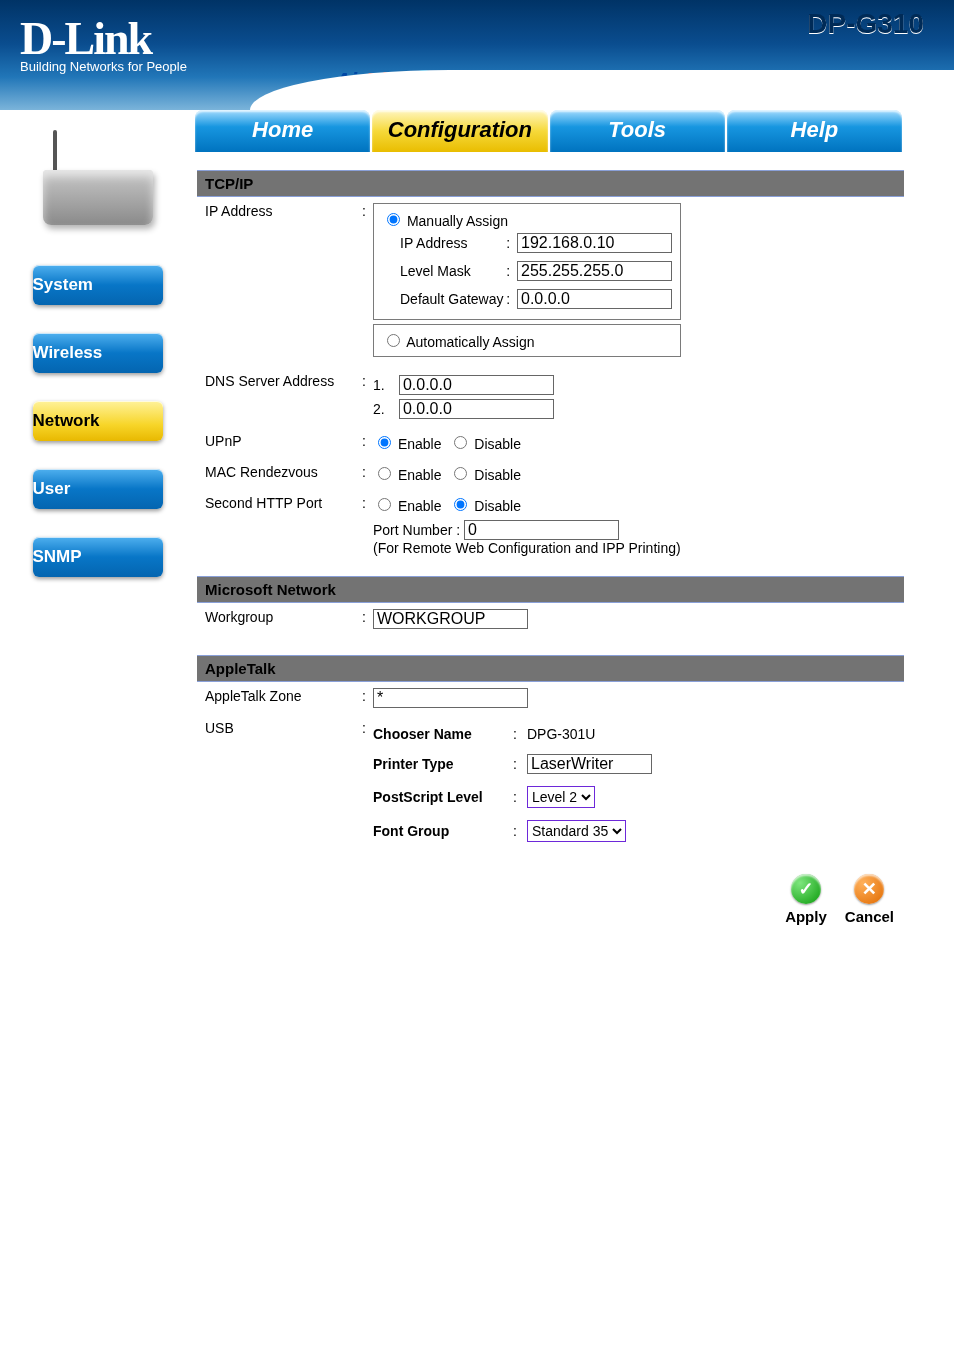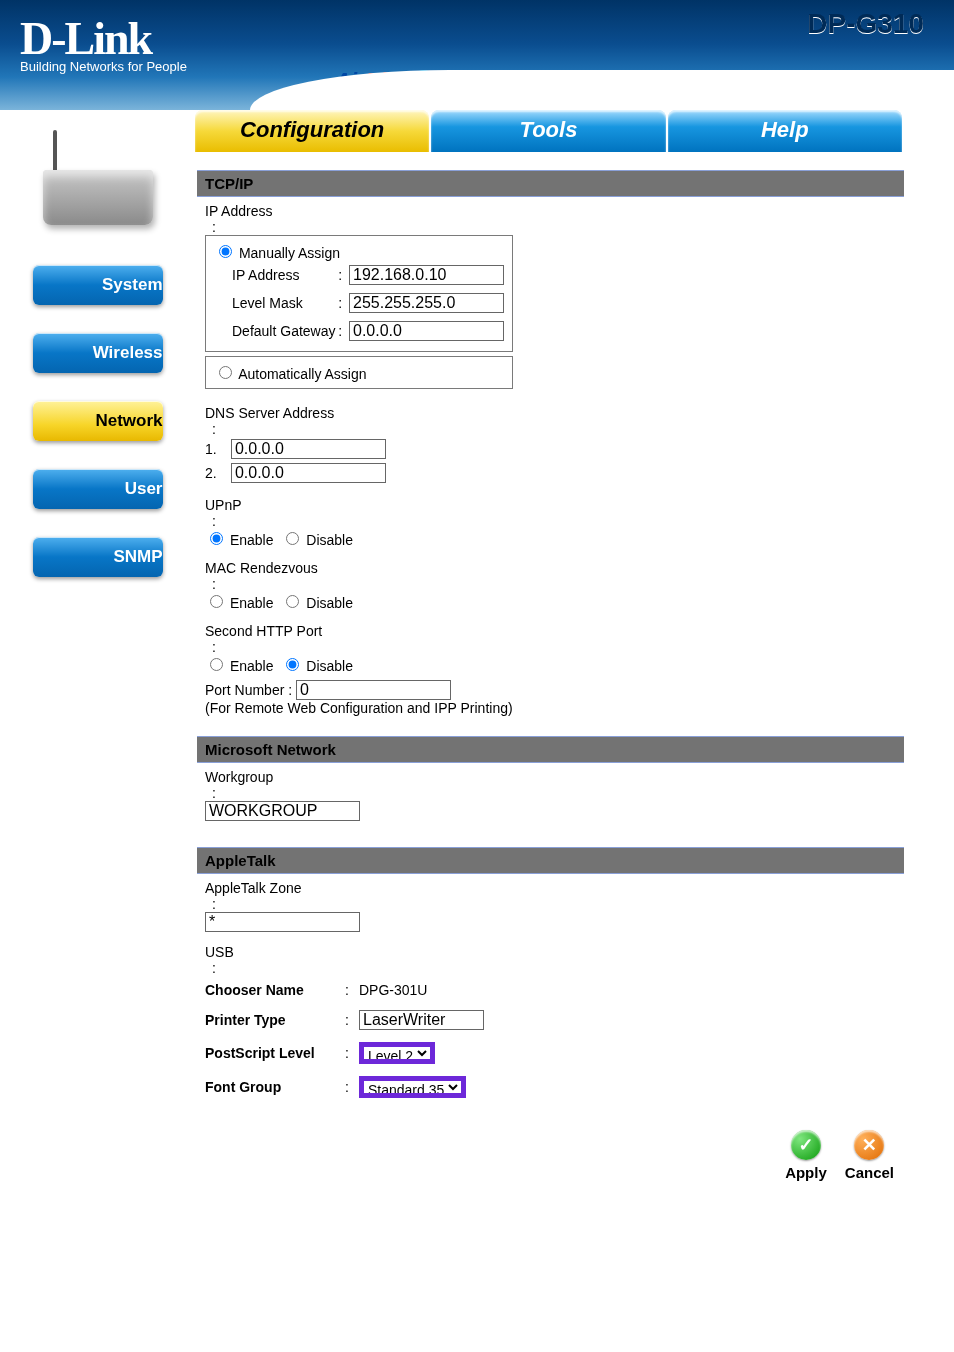--- a/index.html
+++ b/index.html
@@ -70,21 +70,21 @@
   .plus { font-style: italic; color:#e0403a; }
   .gletter { font-style: italic; color:#00a0e0; font-size:26px; }
   .model-sub .rest { color:#0047a5; }
   .layout {
     display:flex;
     width:100%;
   }
   .sidebar {
     width: 195px;
     padding: 10px 15px 10px 15px;
-    text-align:right;
+    text-align:left;
   }
   .device {
     width: 130px;
     height: 105px;
     margin: 10px auto 30px auto;
     position:relative;
   }
   .device-body {
     position:absolute;
     left:10px; bottom:10px;
@@ -156,21 +156,20 @@
     font-weight:bold;
     padding:4px 8px;
     font-size:15px;
     color:#000;
   }
   .row {
     display:flex;
     align-items:flex-start;
     padding:6px 8px;
     font-size:14px;
-    flex-direction:column;
   }
   .row .lbl {
     width:150px;
     flex-shrink:0;
   }
   .row .colon {
     width:18px;
     flex-shrink:0;
     text-align:center;
   }
@@ -198,21 +197,21 @@
     padding:6px 3px;
     height:20px;
   }
   .w155 { width:155px; }
   .num-lbl { width:22px; display:inline-block; }
   .radio-row label { margin-right:4px; }
   .note { font-size:14px; }
   select {
     font-family: Arial, sans-serif;
     font-size:14px;
-    border:5px solid #6d28d9;
+    border:1px solid #6d28d9;
     height:22px;
     background:#fff;
   }
   .usb-row {
     display:flex;
     align-items:center;
     padding:6px 0;
     font-size:14px;
   }
   .usb-row .ulbl { width:140px;font-weight:bold; }
@@ -268,20 +267,21 @@
       <div class="side-btn">System</div>
       <div class="side-btn">Wireless</div>
       <div class="side-btn active">Network</div>
       <div class="side-btn">User</div>
       <div class="side-btn">SNMP</div>
     </div>
 
     <div class="main">
 
       <div class="tabs">
+        <div class="tab">Home</div>
         <div class="tab active">Configuration</div>
         <div class="tab">Tools</div>
         <div class="tab">Help</div>
       </div>
 
       <div class="content">
 
         <div class="section-head">TCP/IP</div>
 
         <div class="row">

